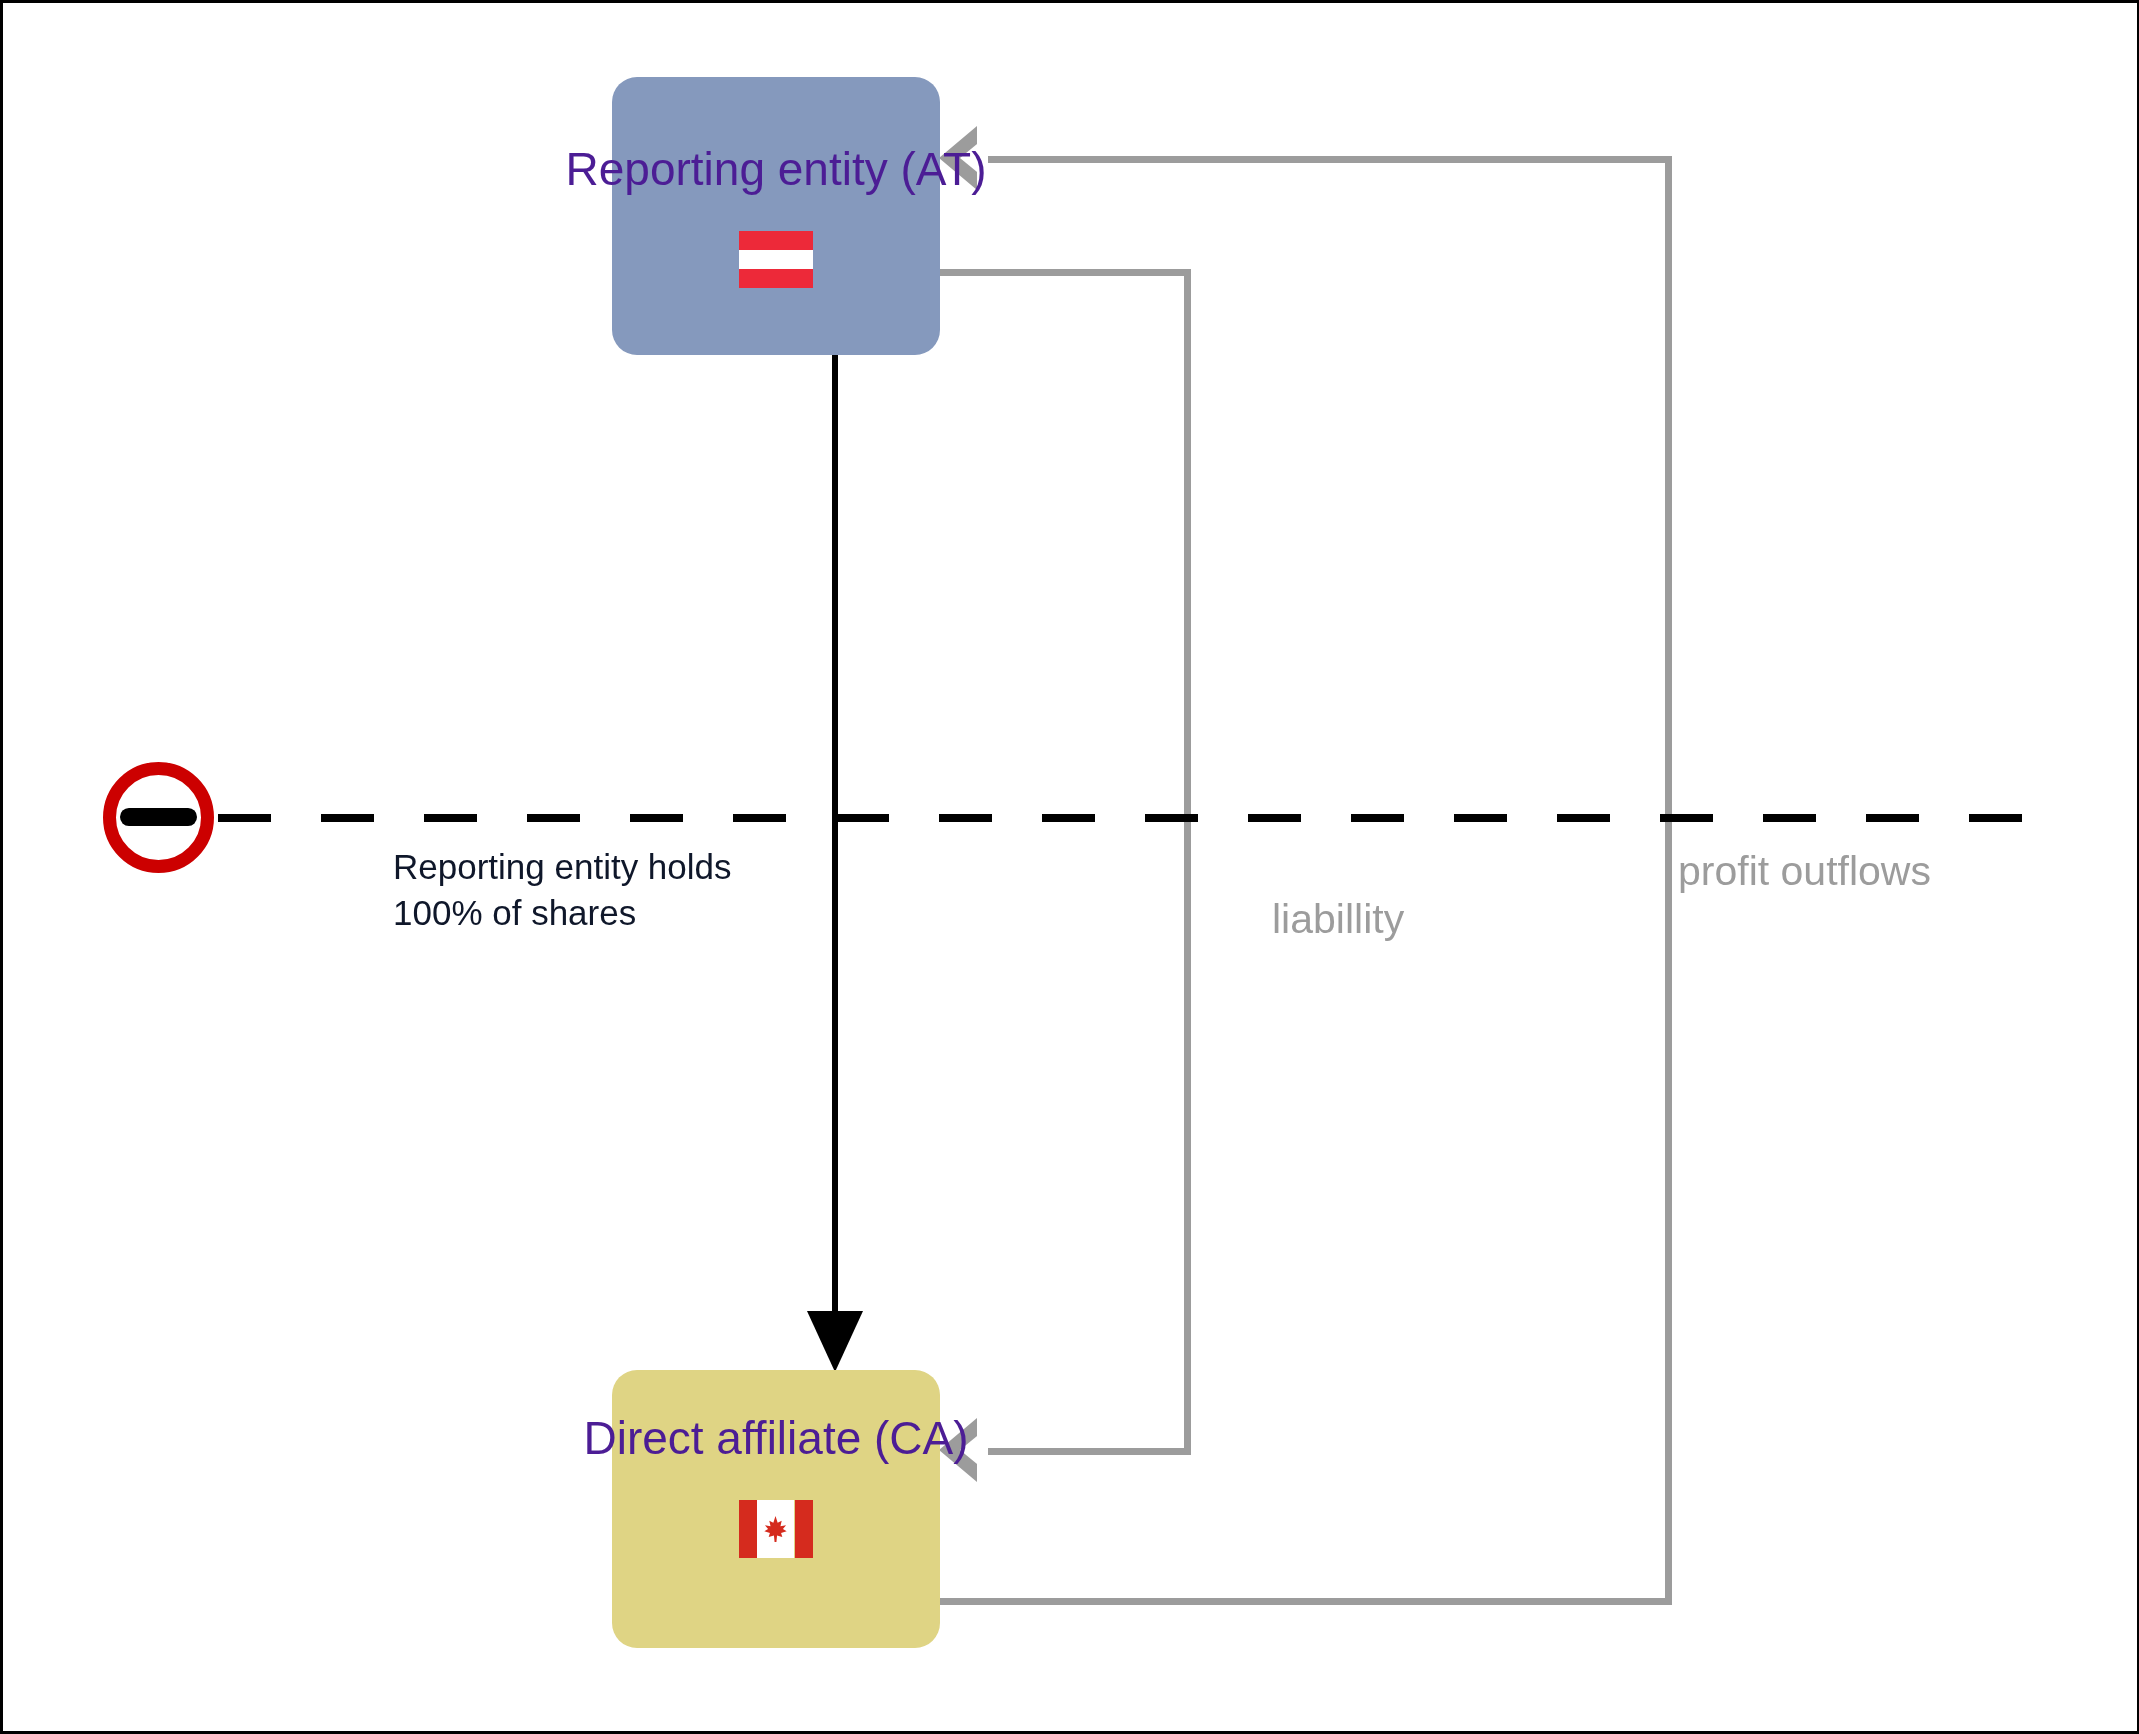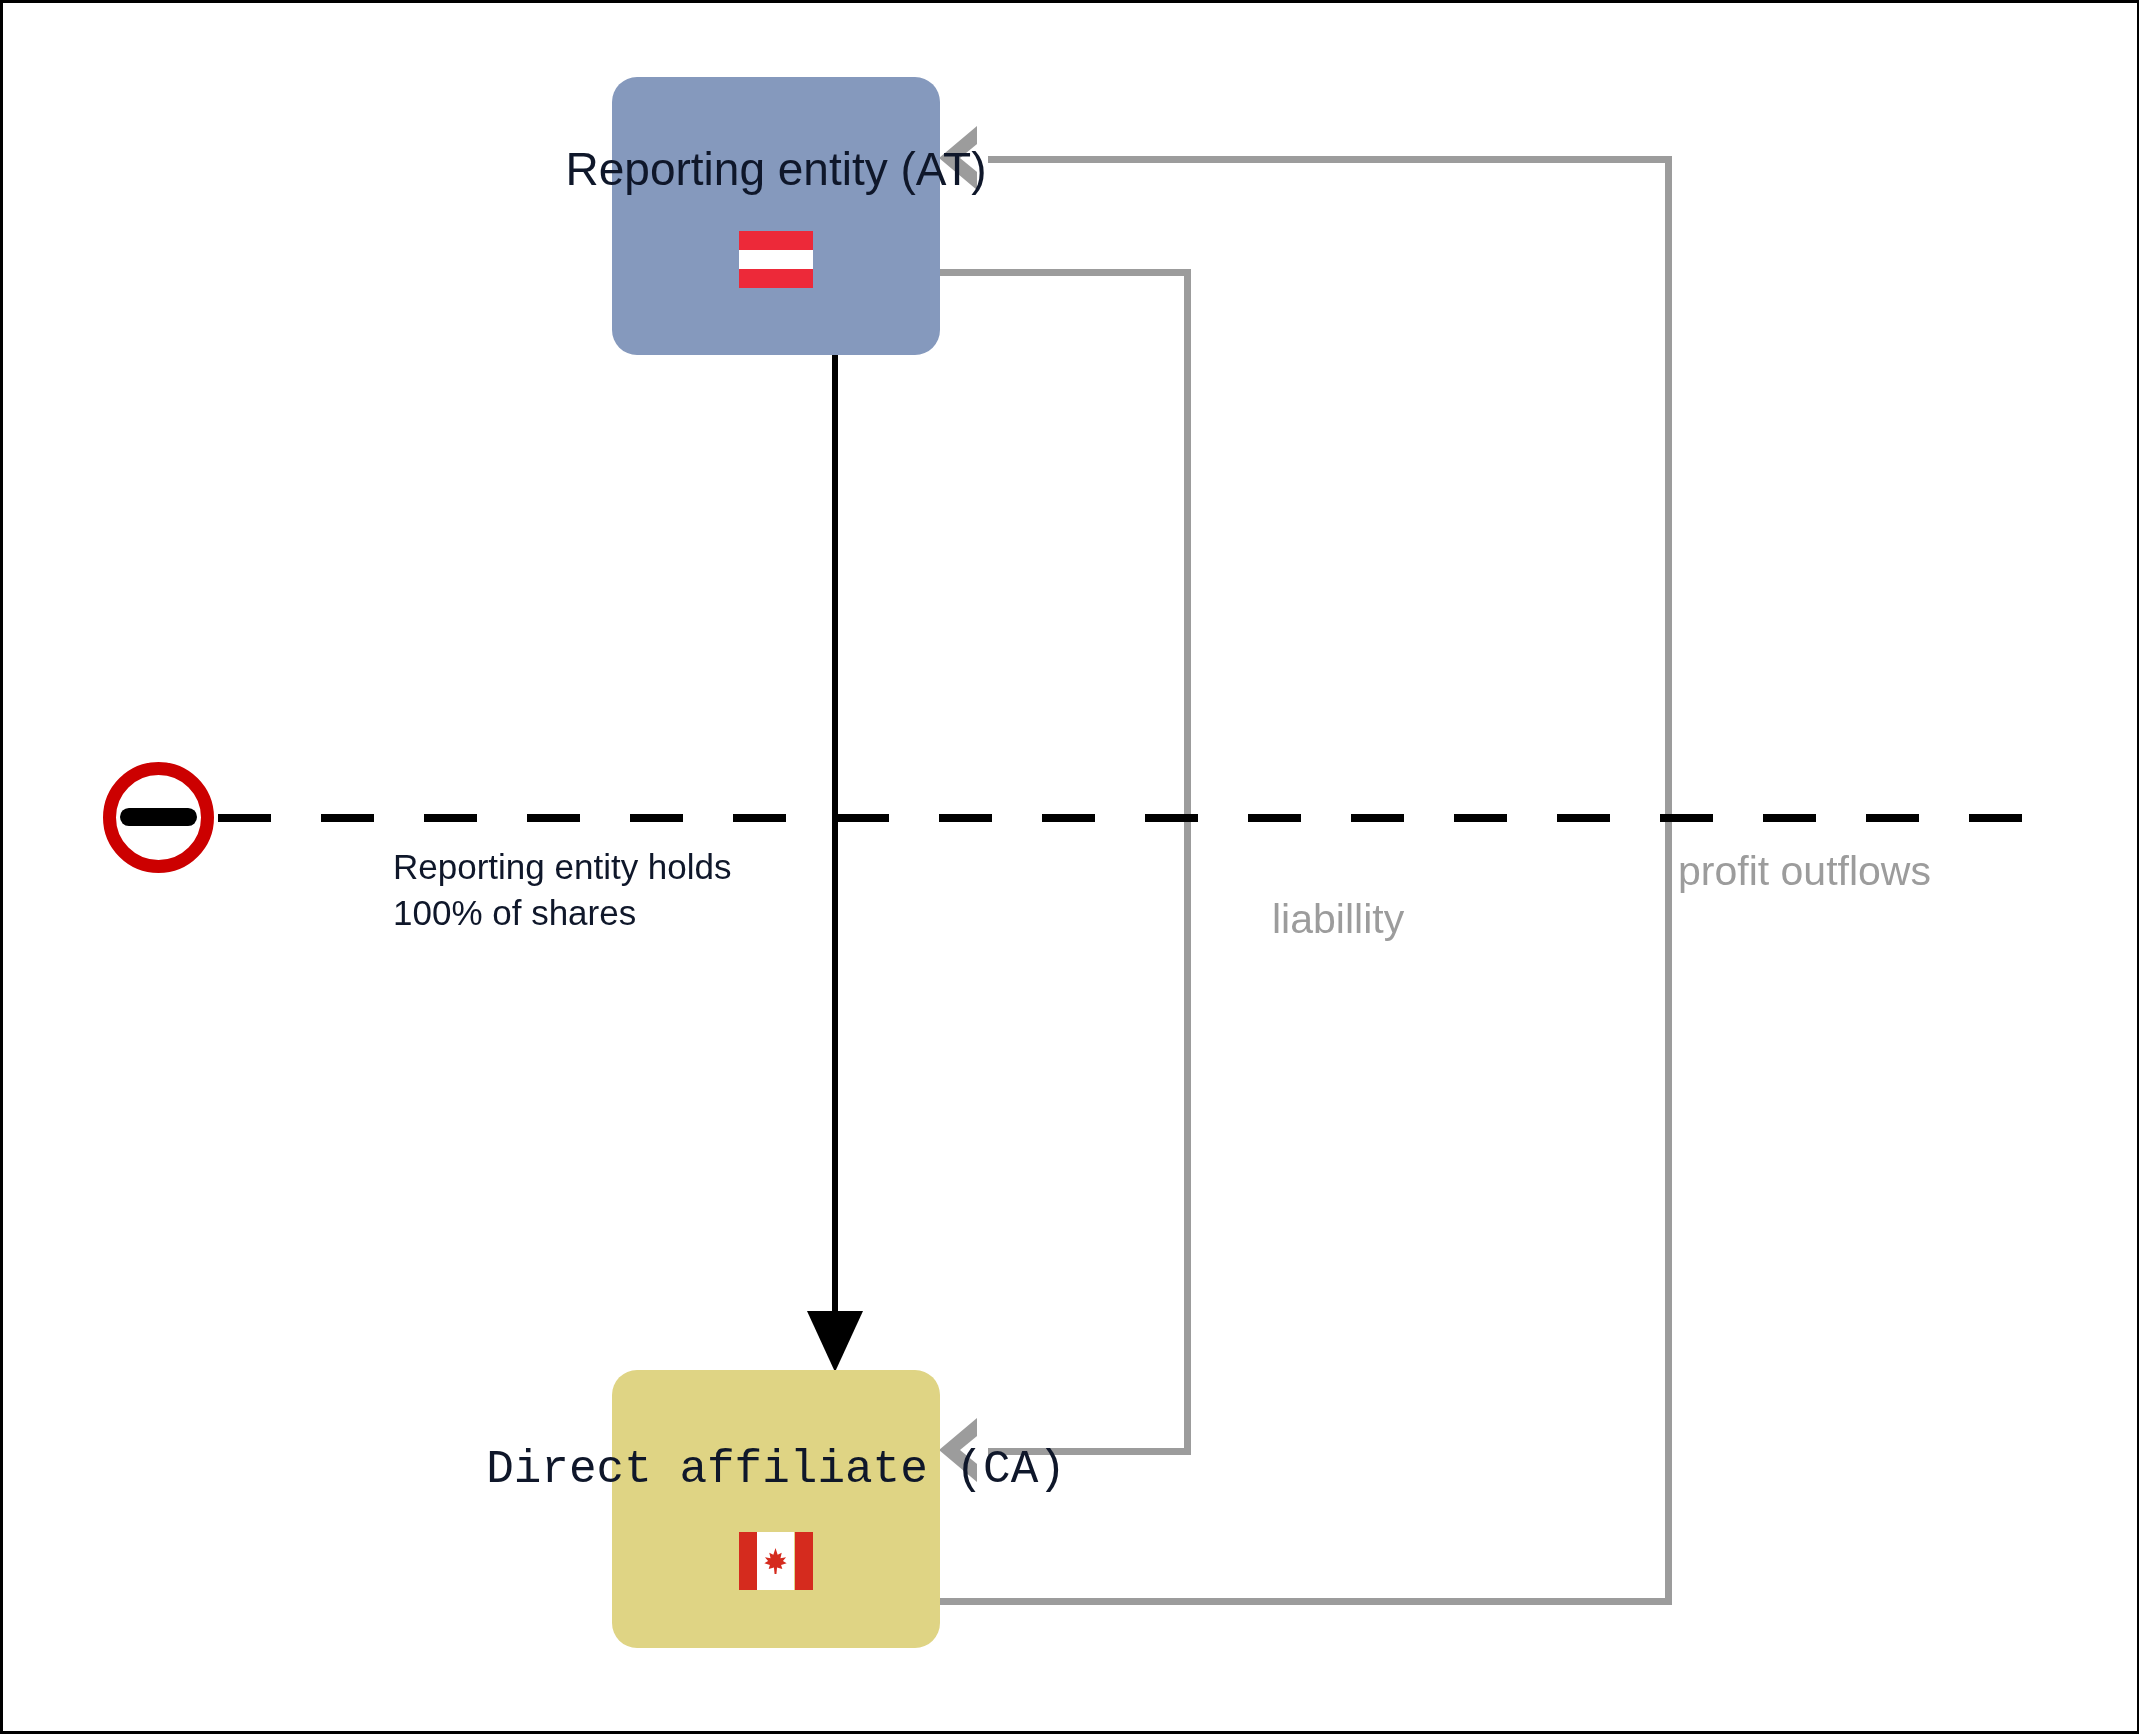--- a/index.html
+++ b/index.html
@@ -22,21 +22,21 @@
   .node {
     position: absolute;
     border-radius: 25px;
     box-sizing: border-box;
     display: flex;
     flex-direction: column;
     align-items: center;
   }
   .node-label {
     font-size: 46px;
-    color: #0f172a;
+    color: #4c1d95;
     line-height: 1.05;
     white-space: nowrap;
     text-align: center;
   }
 
   #node-reporting-entity {
     left: 609px;
     top: 74px;
     width: 328px;
     height: 278px;
@@ -44,21 +44,21 @@
   }
   #node-reporting-entity .node-label { margin-top: 68px; }
 
   #node-direct-affiliate {
     left: 609px;
     top: 1367px;
     width: 328px;
     height: 278px;
     background: #dfd484;
   }
-  #node-direct-affiliate .node-label { margin-top: 76px; font-family: Liberation Mono, monospace; }
+  #node-direct-affiliate .node-label { margin-top: 44px; }
 
   
   .flag {
     position: relative;
     width: 74px;
     height: 58px;
     overflow: hidden;
   }
   #flag-austria { margin-top: 38px; }
   .flag-at-stripe { position: absolute; left: 0; width: 74px; height: 19px; }

